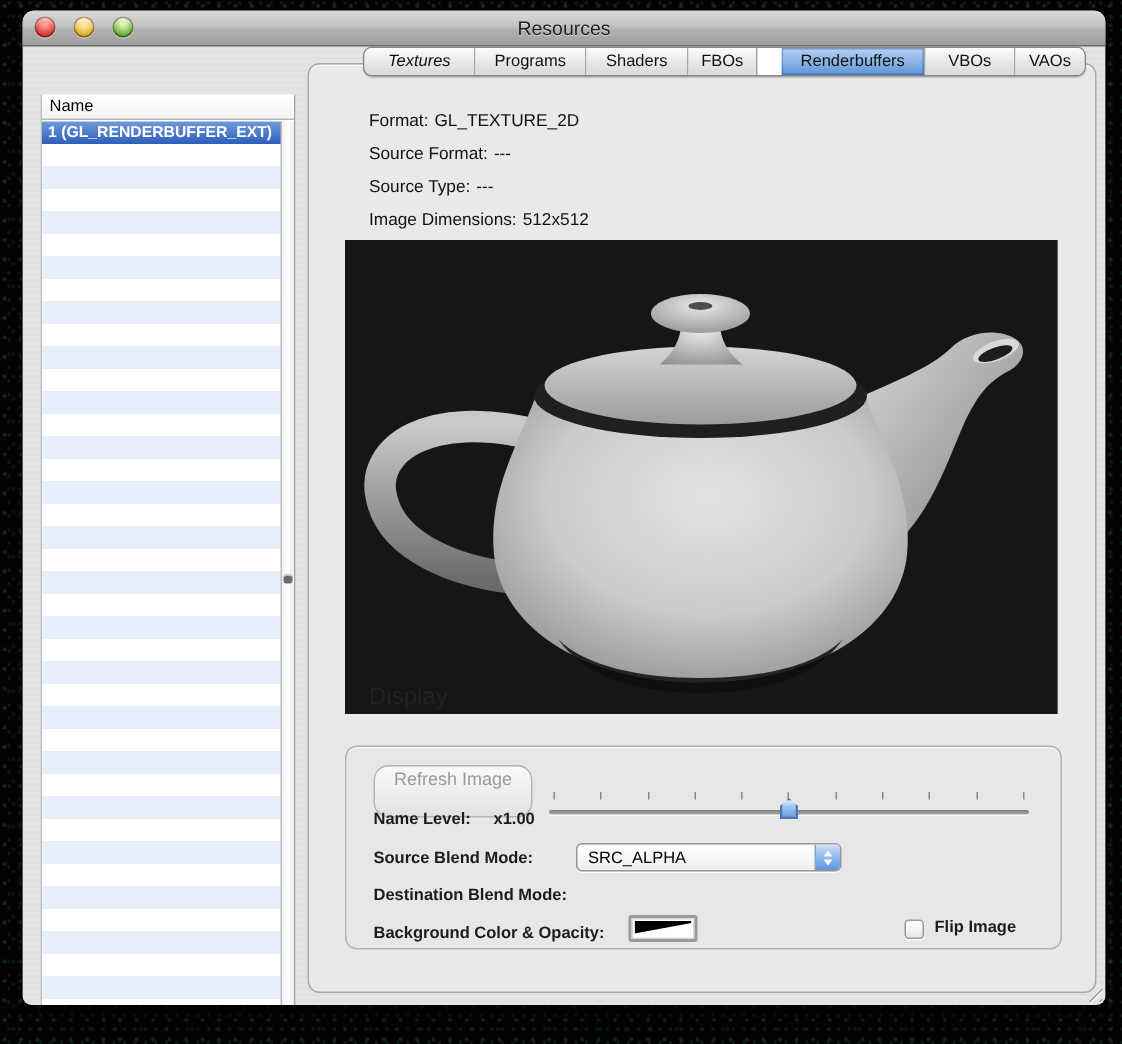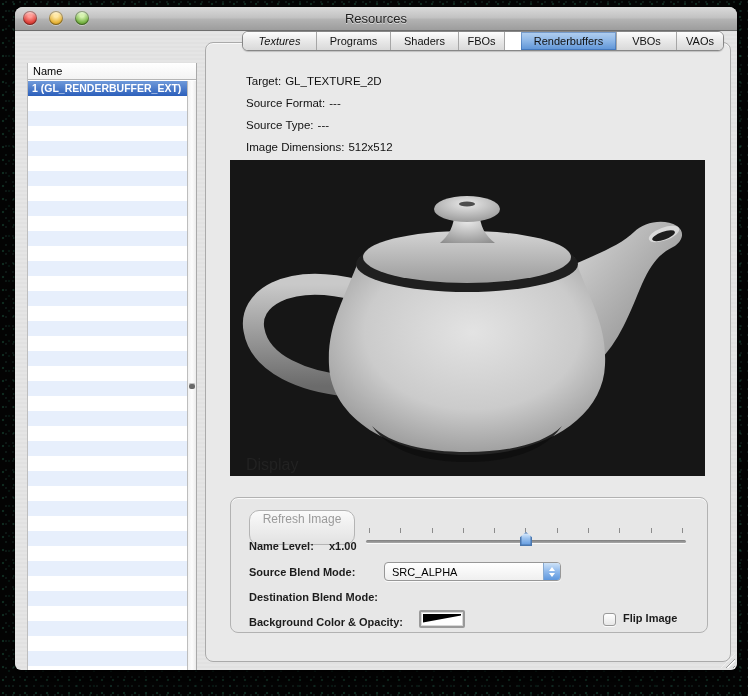--- a/index.html
+++ b/index.html
@@ -216,21 +216,21 @@
       <div class="seg" style="width: 74px;">Programs</div>
       <div class="seg" style="width: 68px;">Shaders</div>
       <div class="seg" style="width: 46px;">FBOs</div>
       <div class="seg selected" style="width: 96px;">Renderbuffers</div>
       <div class="seg" style="width: 60px;">VBOs</div>
       <div class="seg" style="width: 46px;">VAOs</div>
     </div>
 
     <div class="info">
       <div class="info-line">
-        <span class="lab">Target:</span><span>GL_TEXTURE_2D</span>
+        <span class="lab">Format:</span><span>GL_TEXTURE_2D</span>
       </div>
       <div class="info-line">
         <span class="lab">Source Format:</span><span>---</span>
       </div>
       <div class="info-line">
         <span class="lab">Source Type:</span><span>---</span>
       </div>
       <div class="info-line">
         <span class="lab">Image Dimensions:</span><span>512x512</span>
       </div>

